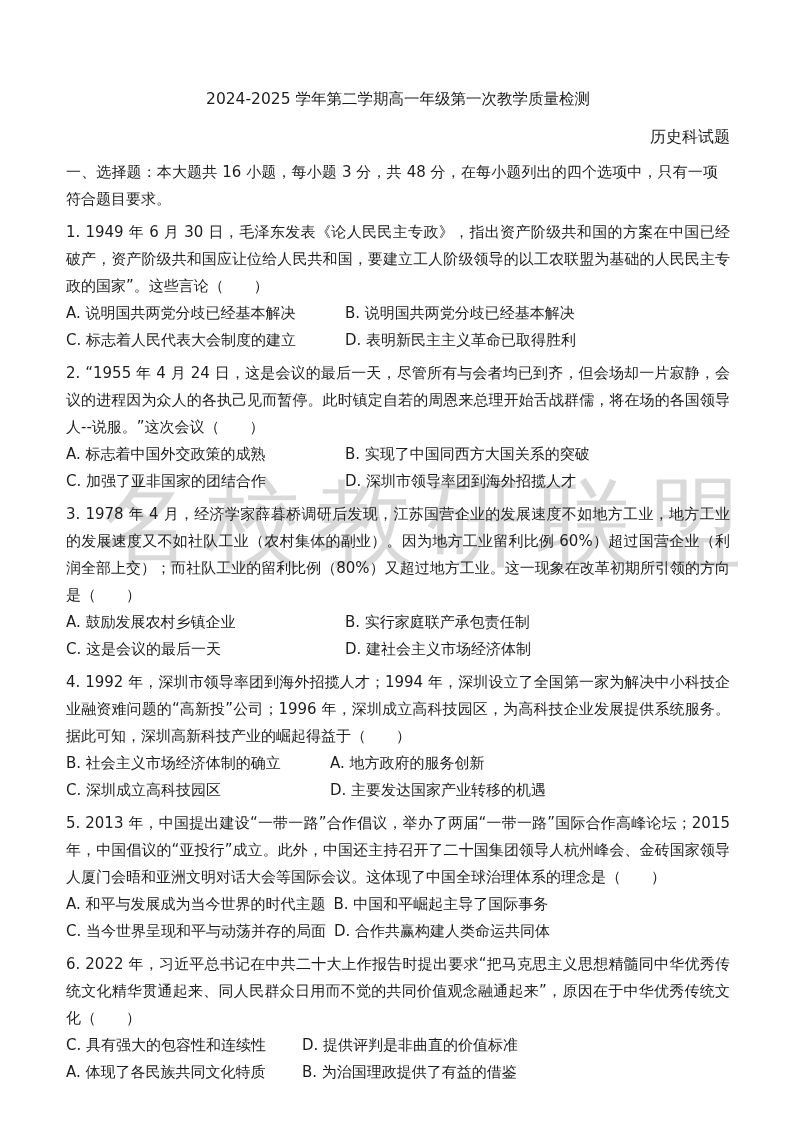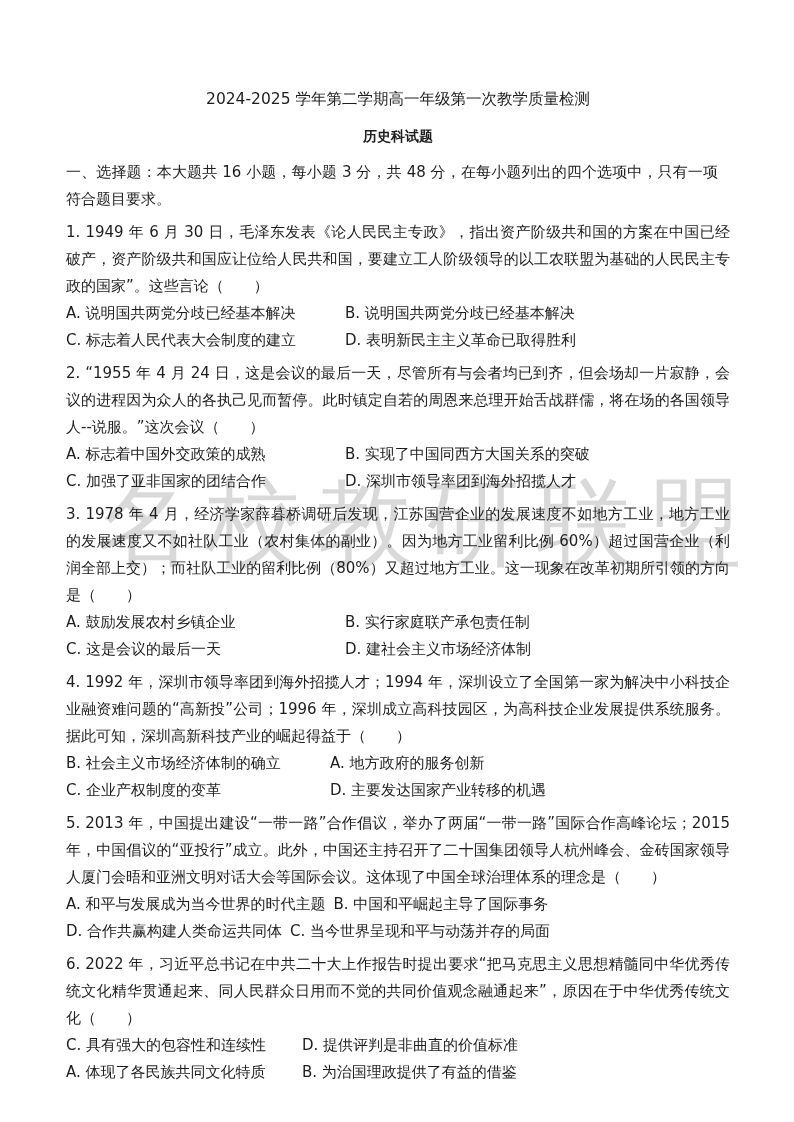--- a/index.html
+++ b/index.html
@@ -25,23 +25,23 @@
     z-index: 1;
   }
   .doc-title {
     margin: 0;
     text-align: center;
     font-size: 15.5px;
     font-weight: 500;
   }
   .doc-subtitle {
     margin: 10px 0 0 0;
-    text-align: center;
-    font-size: 14px;
-    font-weight: 700;
+    text-align: right;
+    font-size: 16px;
+    font-weight: 400;
   }
   .instructions {
     margin: 9px 12px 0 0;
     text-align: justify;
   }
   .question {
     margin-top: 6px;
   }
   .stem {
     text-align: justify;
@@ -120,34 +120,34 @@
       </div>
     </div>
 
     <div class="question cols-264">
       <div class="stem">4. 1992 年，深圳市领导率团到海外招揽人才；1994 年，深圳设立了全国第一家为解决中小科技企业融资难问题的“高新投”公司；1996 年，深圳成立高科技园区，为高科技企业发展提供系统服务。据此可知，深圳高新科技产业的崛起得益于（　　）</div>
       <div class="opt-row">
         <span class="opt">B. 社会主义市场经济体制的确立</span>
         <span class="opt">A. 地方政府的服务创新</span>
       </div>
       <div class="opt-row">
-        <span class="opt">C. 企业产权制度的变革</span>
+        <span class="opt">C. 深圳成立高科技园区</span>
         <span class="opt">D. 主要发达国家产业转移的机遇</span>
       </div>
     </div>
 
     <div class="question cols-tight">
       <div class="stem">5. 2013 年，中国提出建设“一带一路”合作倡议，举办了两届“一带一路”国际合作高峰论坛；2015 年，中国倡议的“亚投行”成立。此外，中国还主持召开了二十国集团领导人杭州峰会、金砖国家领导人厦门会晤和亚洲文明对话大会等国际会议。这体现了中国全球治理体系的理念是（　　）</div>
       <div class="opt-row">
         <span class="opt">A. 和平与发展成为当今世界的时代主题</span>
         <span class="opt">B. 中国和平崛起主导了国际事务</span>
       </div>
       <div class="opt-row">
+        <span class="opt">C. 当今世界呈现和平与动荡并存的局面</span>
         <span class="opt">D. 合作共赢构建人类命运共同体</span>
-        <span class="opt">C. 当今世界呈现和平与动荡并存的局面</span>
       </div>
     </div>
 
     <div class="question cols-236">
       <div class="stem">6. 2022 年，习近平总书记在中共二十大上作报告时提出要求“把马克思主义思想精髓同中华优秀传统文化精华贯通起来、同人民群众日用而不觉的共同价值观念融通起来”，原因在于中华优秀传统文化（　　）</div>
       <div class="opt-row">
         <span class="opt">C. 具有强大的包容性和连续性</span>
         <span class="opt">D. 提供评判是非曲直的价值标准</span>
       </div>
       <div class="opt-row">

